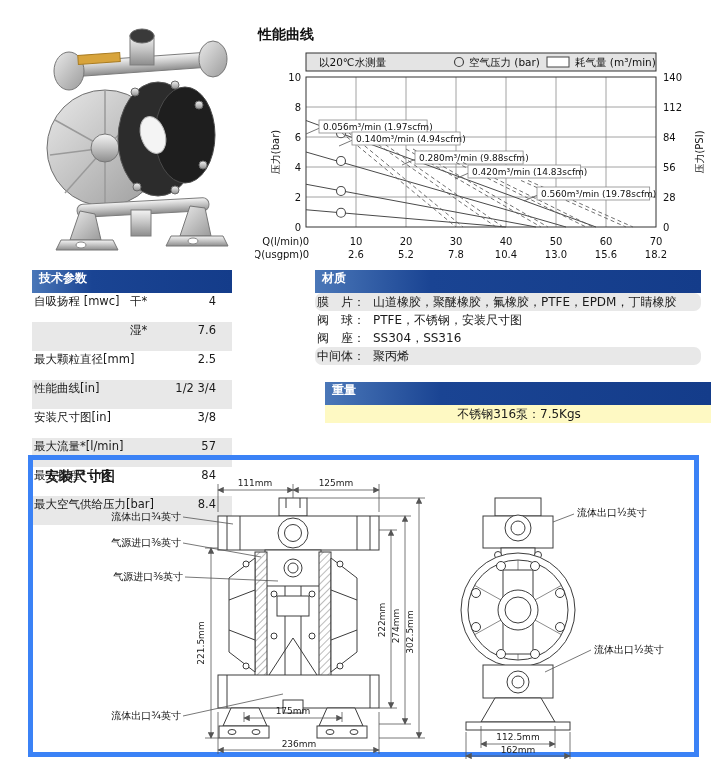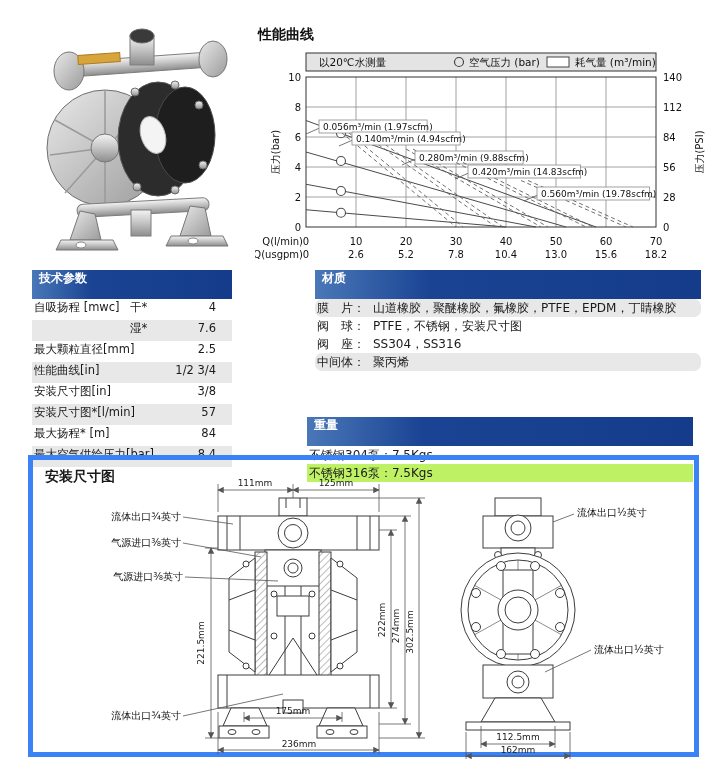--- a/index.html
+++ b/index.html
@@ -1,36 +1,36 @@
 <!DOCTYPE html>
 <html><head>
 <meta charset="utf-8">
 <style>
   html,body{margin:0;padding:0;background:#fff;}
   body{width:727px;height:767px;position:relative;font-family:"DejaVu Sans",sans-serif;color:#1a1a1a;}
   .abs{position:absolute;}
   
-  .secbar{height:29px;line-height:17px;color:#fff;font-size:12px;font-weight:bold;padding-left:7px;
+  .secbar{height:23px;line-height:17px;color:#fff;font-size:12px;font-weight:bold;padding-left:7px;
           background:linear-gradient(90deg,#4a77b8 0%,#1a4493 30%,#143c8a 100%);}
   
   .tp{left:32px;top:270px;width:200px;}
-  .tp-row{position:relative;height:21px;line-height:16.5px;font-size:11.5px;}
+  .tp-row{position:relative;height:29px;line-height:16.5px;font-size:11.5px;}
   .tp-row.g{background:#e8e8e8;}
   .tp-name{position:absolute;left:2px;}
   .tp-sub{position:absolute;left:98px;}
   .tp-val{position:absolute;right:16px;text-align:right;}
   
   .mt{left:315px;top:270px;width:386px;}
-  .wt{left:307px;top:382px;width:386px;margin-top:35px;}
+  .wt{left:325px;top:382px;width:386px;}
   .mt-row{position:relative;height:18px;line-height:18px;font-size:12px;white-space:nowrap;}
   .mt-row.g{background:#e8e8e8;border-radius:7px;}
   .mt-label{position:absolute;left:2px;}
   .mt-value{position:absolute;left:58px;}
   .wt-row{height:18px;line-height:18px;font-size:12px;padding-left:2px;}
-  .wt-row.g{background:#bef264;}
+  .wt-row.g{background:#fef9c3;text-align:center;}
   
   #chart-wrap{left:255px;top:21px;width:472px;height:254px;}
   svg text{font-family:"DejaVu Sans",sans-serif;}
   .c-title{font-size:14px;font-weight:bold;fill:#111;}
   .legend-band{fill:#e4e4e4;stroke:#333;stroke-width:1;}
   .lg-txt{font-size:10.5px;fill:#111;}
   .lg-circle{fill:none;stroke:#444;stroke-width:1.2;}
   .lg-box{fill:#fff;stroke:#444;stroke-width:1;}
   .grid{stroke:#8c8c8c;stroke-width:0.8;}
   .plot-border{fill:none;stroke:#333;stroke-width:1;}
@@ -231,21 +231,21 @@
       <span class="tp-name">性能曲线[in]</span>
       <span class="tp-sub"></span>
       <span class="tp-val">1/2 3/4</span>
     </div>
   <div class="tp-row">
       <span class="tp-name">安装尺寸图[in]</span>
       <span class="tp-sub"></span>
       <span class="tp-val">3/8</span>
     </div>
   <div class="tp-row g">
-      <span class="tp-name">安装尺寸图*[l/min]</span>
+      <span class="tp-name">最大流量*[l/min]</span>
       <span class="tp-sub"></span>
       <span class="tp-val">57</span>
     </div>
   <div class="tp-row">
       <span class="tp-name">最大扬程* [m]</span>
       <span class="tp-sub"></span>
       <span class="tp-val">84</span>
     </div>
   <div class="tp-row g">
       <span class="tp-name">最大空气供给压力[bar]</span>
@@ -269,21 +269,20 @@
       <span class="mt-value">SS304，SS316</span>
     </div>
   <div class="mt-row g">
       <span class="mt-label">中间体：</span>
       <span class="mt-value">聚丙烯</span>
     </div>
 </div>
 
 <div class="abs wt">
   <div class="secbar">重量</div>
-  <div class="wt-row">不锈钢304泵：7.5Kgs</div>
   <div class="wt-row g">不锈钢316泵：7.5Kgs</div>
 </div>
 
 <div id="install-panel" class="abs">
   <div class="inst-title">安装尺寸图</div>
   <svg width="669" height="300" viewBox="0 0 669 300" style="position:absolute;left:0;top:0;">
     <defs>
       <marker id="arr" viewBox="0 0 10 10" refX="9" refY="5" markerWidth="8" markerHeight="8" orient="auto-start-reverse">
         <path d="M0,0 L10,5 L0,10 z" fill="#555"></path>
       </marker>

